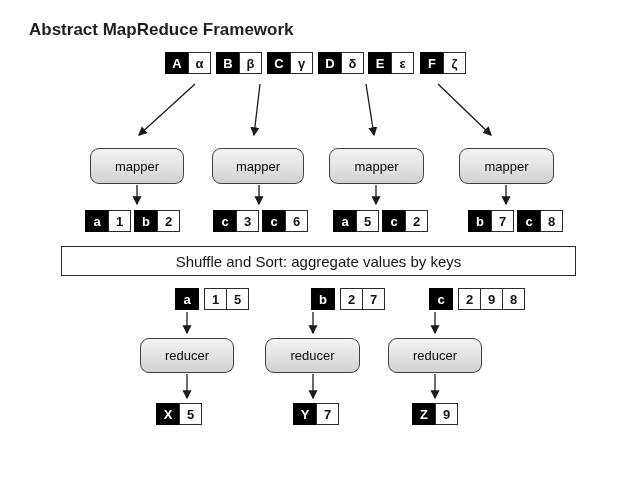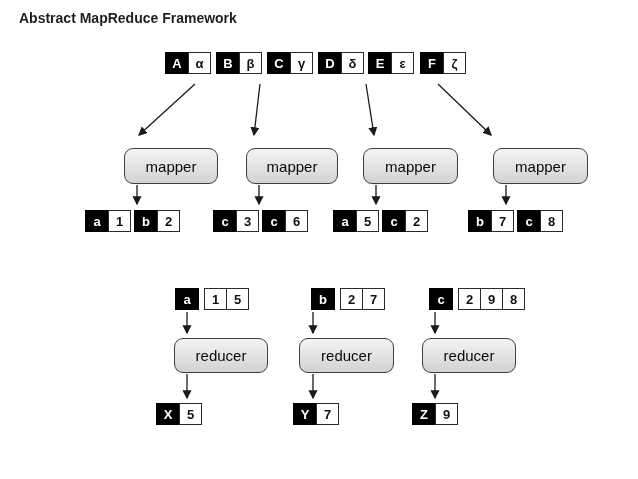--- a/index.html
+++ b/index.html
@@ -1,42 +1,42 @@
 <!DOCTYPE html>
 <html><head>
 <meta charset="utf-8">
 <style>
   html,body{margin:0;padding:0;background:#ffffff;}
   .canvas{
     position:relative;width:638px;height:479px;background:#ffffff;overflow:hidden;
     font-family:"Liberation Sans",sans-serif;
   }
   .title{
-    position:absolute;left:13px;top:4px;margin:6px;
-    font-size:14px;font-weight:600;color:#1f1f1f;letter-spacing:0;
+    position:absolute;left:13px;top:4px;margin:16px;
+    font-size:17px;font-weight:600;color:#1f1f1f;letter-spacing:0;
     font-family:"Liberation Sans",sans-serif;
   }
   .arrows{position:absolute;left:0;top:0;pointer-events:none;}
 
   .pair{position:absolute;display:flex;}
   .cell{
     box-sizing:border-box;height:22px;display:flex;align-items:center;justify-content:center;
     font-size:13px;font-weight:700;line-height:1;
   }
   .key{width:24px;background:#000000;color:#ffffff;border:1px solid #000000;}
   .val{width:23px;background:#ffffff;color:#111111;border:1px solid #2a2a2a;margin-left:-1px;}
 
   .pair-group{position:absolute;display:flex;gap:3px;}
 
   .node{
     position:absolute;box-sizing:border-box;height:36px;
     border:1.5px solid #3f3f3f;border-radius:9px;
     background:linear-gradient(#f4f4f4,#d2d2d2);
     display:flex;align-items:center;justify-content:center;
-    font-size:15px;color:#0a0a0a;margin-left:34px;
+    font-size:13px;color:#0a0a0a;
   }
   .reducer{height:35px;text-align:right;}
 
   .shuffle{
     position:absolute;left:61px;top:246px;width:515px;height:30px;box-sizing:border-box;
     border:1px solid #2a2a2a;background:#ffffff;
     display:flex;align-items:center;justify-content:center;
     font-size:15px;color:#161616;
   }
 
@@ -140,20 +140,21 @@
     <div class="pair" style="position:static">
       <span class="cell key">b</span>
       <span class="cell val">7</span>
     </div>
     <div class="pair" style="position:static">
       <span class="cell key">c</span>
       <span class="cell val">8</span>
     </div>
   </div>
 
+  <div class="shuffle">Shuffle and Sort: aggregate values by keys</div>
 
   <div class="grouped" style="left:175px;top:288px">
     <span class="cell key">a</span>
     <span class="strip">
       <span class="cell val">1</span>
       <span class="cell val">5</span>
     </span>
   </div>
   <div class="grouped" style="left:311px;top:288px">
     <span class="cell key">b</span>

